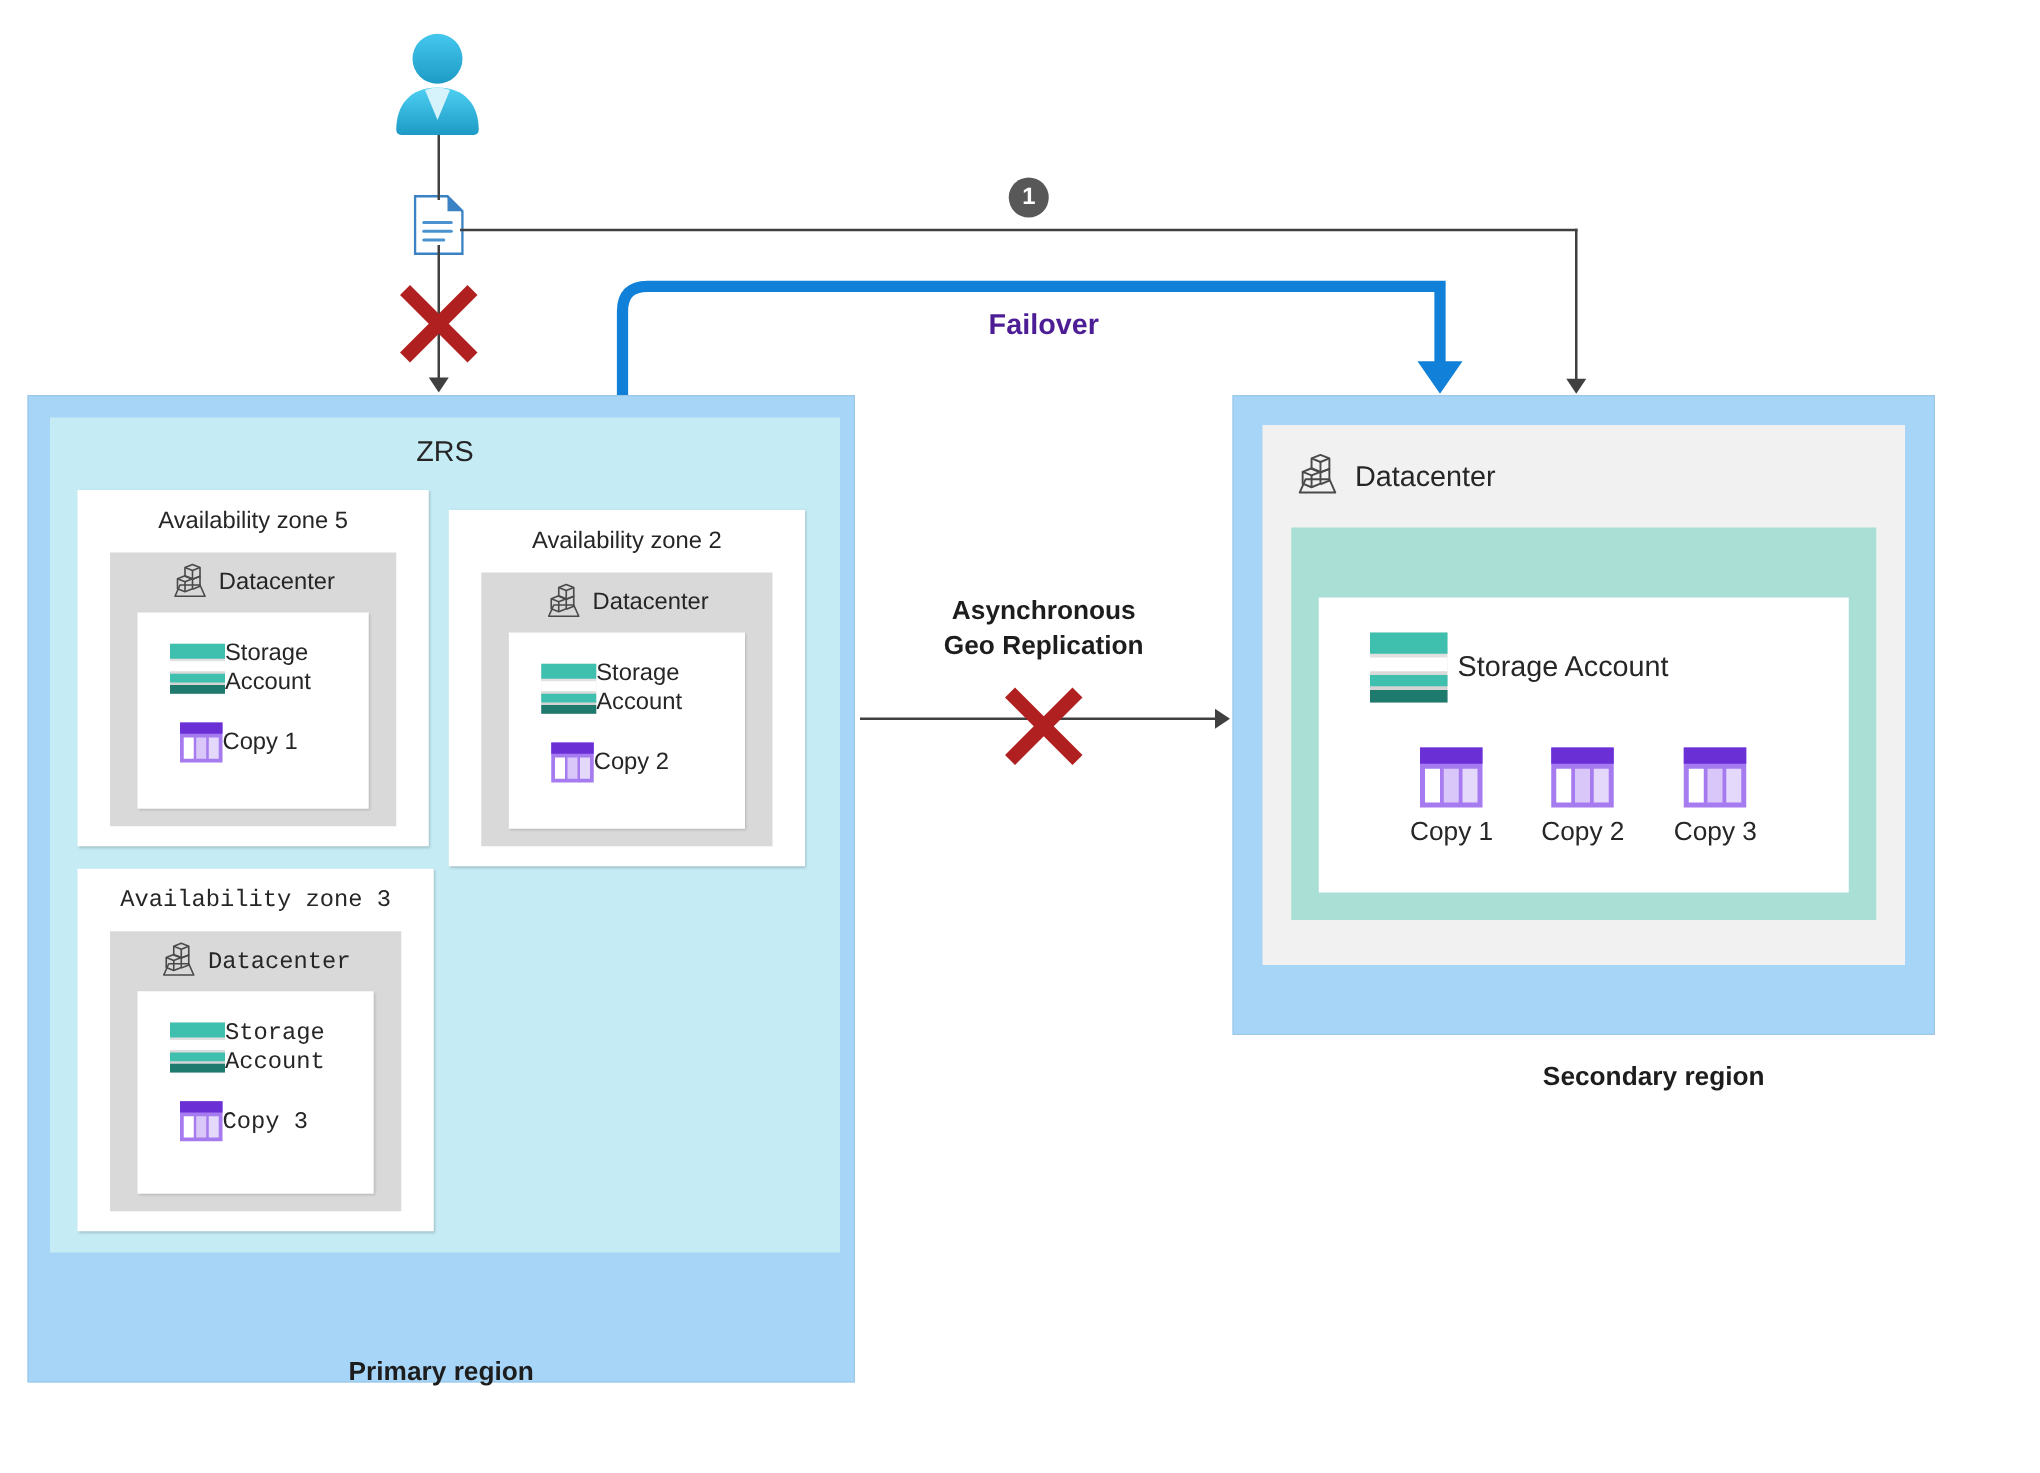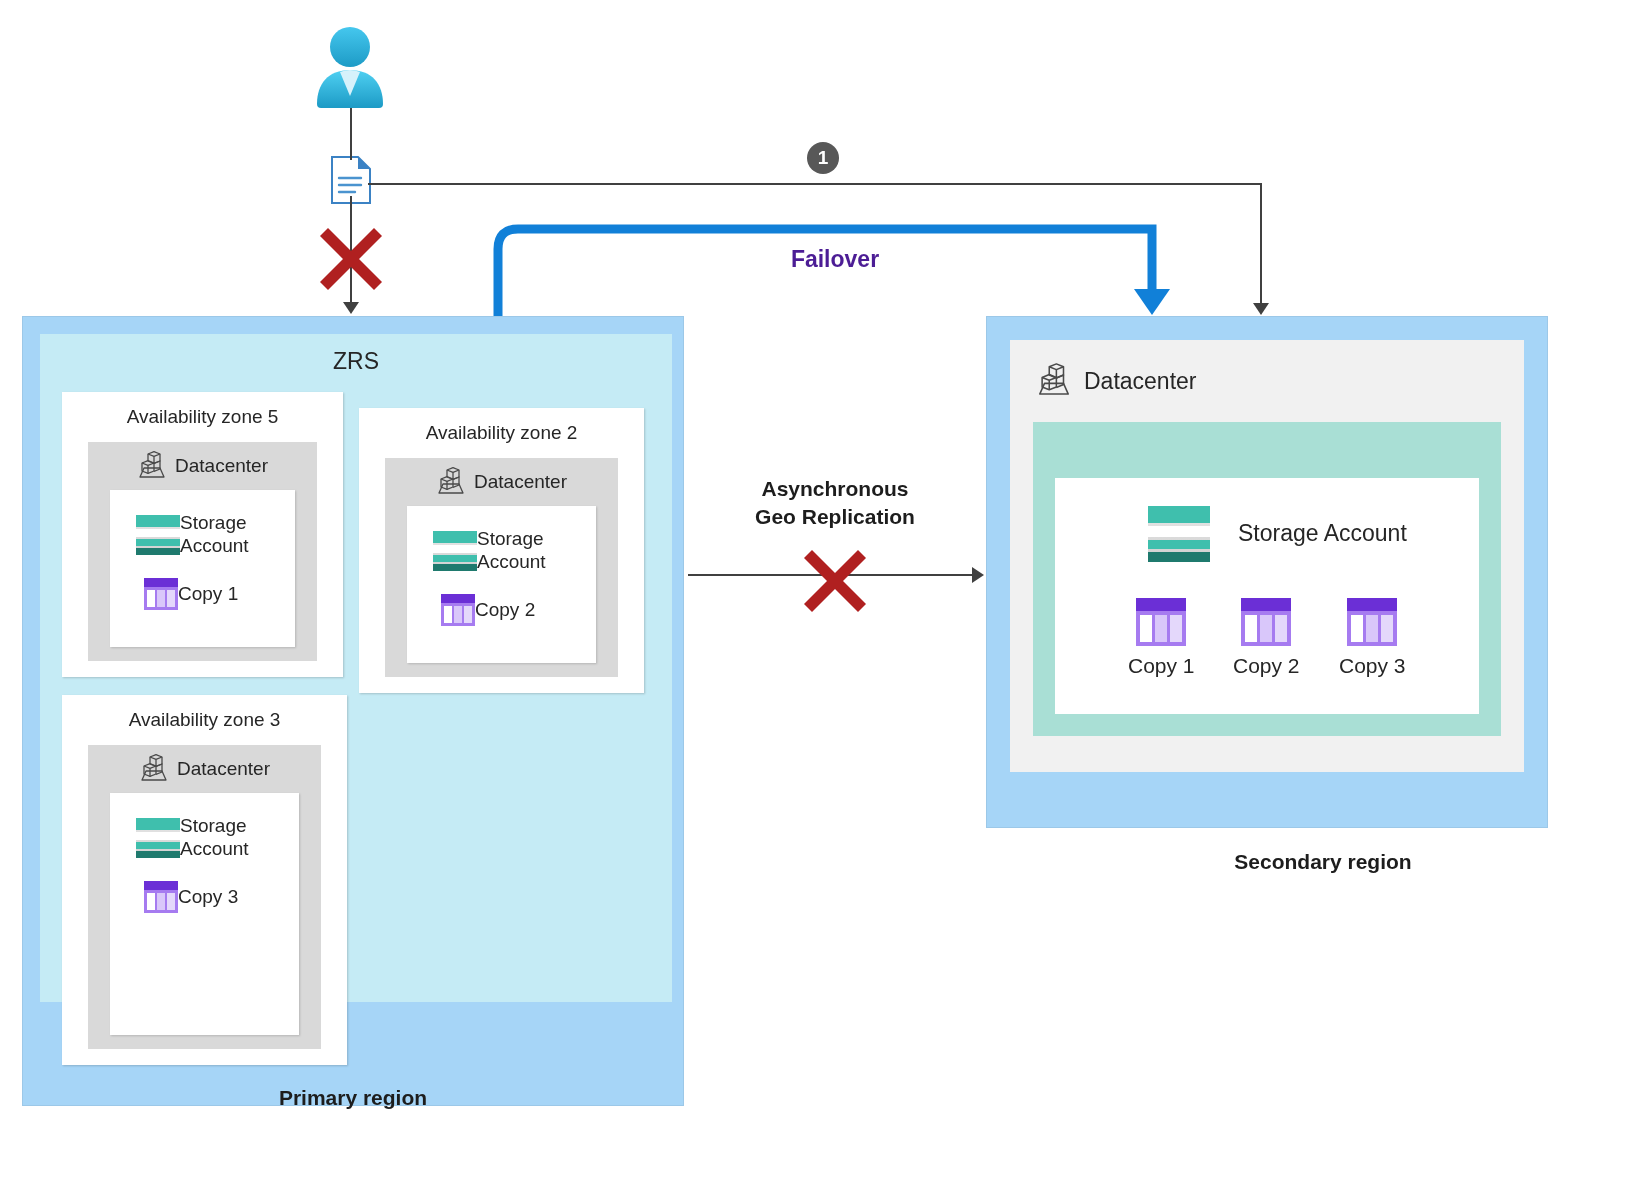--- a/index.html
+++ b/index.html
@@ -53,21 +53,21 @@
   }
 
   
   .az-card {
     position: absolute;
     background: #ffffff;
     box-shadow: 1px 1px 2px rgba(0,0,0,.18);
   }
   #az1 { left: 62px;  top: 392px; width: 281px; height: 285px; }
   #az2 { left: 359px; top: 392px; width: 285px; height: 285px; margin-top: 16px; }
-  #az3 { left: 62px;  top: 695px; width: 285px; height: 370px; }
+  #az3 { left: 62px;  top: 695px; width: 285px; height: 290px; font-family: Liberation Mono, monospace; }
 
   .az-title {
     position: absolute; top: 14px; left: 0; width: 100%;
     text-align: center;
     font-size: 19px;
     color: #262626;
   }
 
   
   .dc-panel {
@@ -154,22 +154,22 @@
   #lrs-title {
     position: absolute; left: 1033px; top: 438px; width: 468px;
     text-align: center; font-size: 23px; color: #262626;
   }
   #lrs-inner {
     position: absolute;
     left: 1055px; top: 478px; width: 424px; height: 236px;
     background: #ffffff;
   }
   #sec-storage-row {
-    position: absolute; left: 1148px; top: 506px;
-    display: flex; align-items: center; gap: 28px; text-align: center;
+    position: absolute; left: 1096px; top: 506px;
+    display: flex; align-items: center; gap: 8px; text-align: center;
   }
   #sec-storage-row .sa-text { font-size: 23px; }
 
   .copy-group {
     position: absolute; top: 598px;
     display: flex; flex-direction: column; align-items: center; gap: 8px;
   }
   .copy-group .cap { font-size: 21px; color: #262626; }
   #copy-g1 { left: 1128px; }
   #copy-g2 { left: 1233px; }

